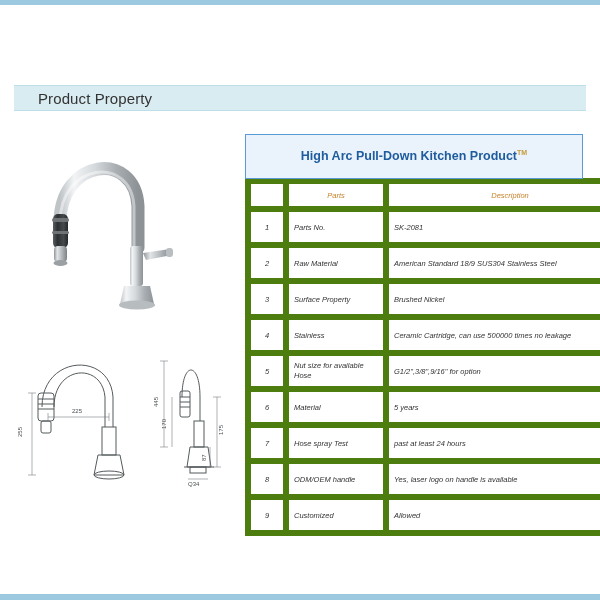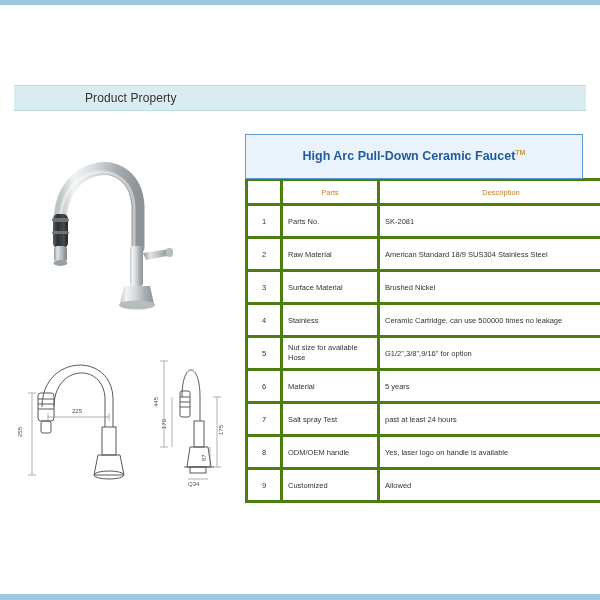--- a/index.html
+++ b/index.html
@@ -40,25 +40,24 @@
     top: 85px;
     width: 572px;
     height: 24px;
     background: #d9ecf2;
     border-top: 1px solid #bfdfe8;
     border-bottom: 1px solid #bfdfe8;
     display: flex;
     align-items: center;
   }
   .header-band .title {
-    font-size: 12px;
+    font-size: 15px;
     color: #333333;
     padding-left: 24px;
     letter-spacing: 0.1px;
-    margin-left: 47px;
   }
 
   
   .photo-area {
     position: absolute;
     left: 20px;
     top: 128px;
     width: 200px;
     height: 200px;
   }
@@ -94,27 +93,28 @@
     color: #c79a3a;
     font-weight: bold;
   }
   table.spec {
     border-collapse: collapse;
     width: 338px;
     table-layout: fixed;
     margin-top: -1px;
   }
   table.spec th, table.spec td {
-    border: 3px solid #4d7c0f;
+    border: 6px solid #4d7c0f;
     font-size: 7.5px;
     color: #333333;
     padding: 0 5px;
     height: 30px;
     vertical-align: middle;
     background: #ffffff;
+    font-style: italic;
   }
   table.spec thead th {
     color: #c6832c;
     font-weight: normal;
     text-align: center;
     height: 22px;
     font-size: 7.5px;
   }
   .col-idx { width: 22px; text-align: center; }
   .col-part { width: 84px; }
@@ -232,21 +232,21 @@
       <text x="152" y="94" transform="rotate(-90 152 94)">170</text>
       <text x="209" y="100" transform="rotate(-90 209 100)">175</text>
       <text x="192" y="126" transform="rotate(-90 192 126)">87</text>
       <text x="174" y="151">Q34</text>
     </g>
   </svg>
 </div>
 
 <div class="spec-panel">
   <div class="spec-title">
-    <span>High Arc Pull-Down Ceramic Faucet</span><span class="tm">TM</span>
+    <span>High Arc Pull-Down Kitchen Product</span><span class="tm">TM</span>
   </div>
 
   <table class="spec">
     <thead>
       <tr>
         <th class="col-idx"></th>
         <th class="col-part">Parts</th>
         <th class="col-desc">Description</th>
       </tr>
     </thead>
@@ -256,41 +256,41 @@
         <td>Parts No.</td>
         <td>SK-2081</td>
       </tr>
       <tr>
         <td class="idx">2</td>
         <td>Raw Material</td>
         <td>American Standard 18/9 SUS304 Stainless Steel</td>
       </tr>
       <tr>
         <td class="idx">3</td>
-        <td>Surface Material</td>
+        <td>Surface Property</td>
         <td>Brushed Nickel</td>
       </tr>
       <tr>
         <td class="idx">4</td>
         <td>Stainless</td>
         <td>Ceramic Cartridge, can use 500000 times no leakage</td>
       </tr>
       <tr>
         <td class="idx">5</td>
         <td class="cell-2line">Nut size for available Hose</td>
         <td>G1/2",3/8",9/16" for option</td>
       </tr>
       <tr>
         <td class="idx">6</td>
         <td>Material</td>
         <td>5 years</td>
       </tr>
       <tr>
         <td class="idx">7</td>
-        <td>Salt spray Test</td>
+        <td>Hose spray Test</td>
         <td>past at least 24 hours</td>
       </tr>
       <tr>
         <td class="idx">8</td>
         <td>ODM/OEM handle</td>
         <td>Yes, laser logo on handle is available</td>
       </tr>
       <tr>
         <td class="idx">9</td>
         <td>Customized</td>

